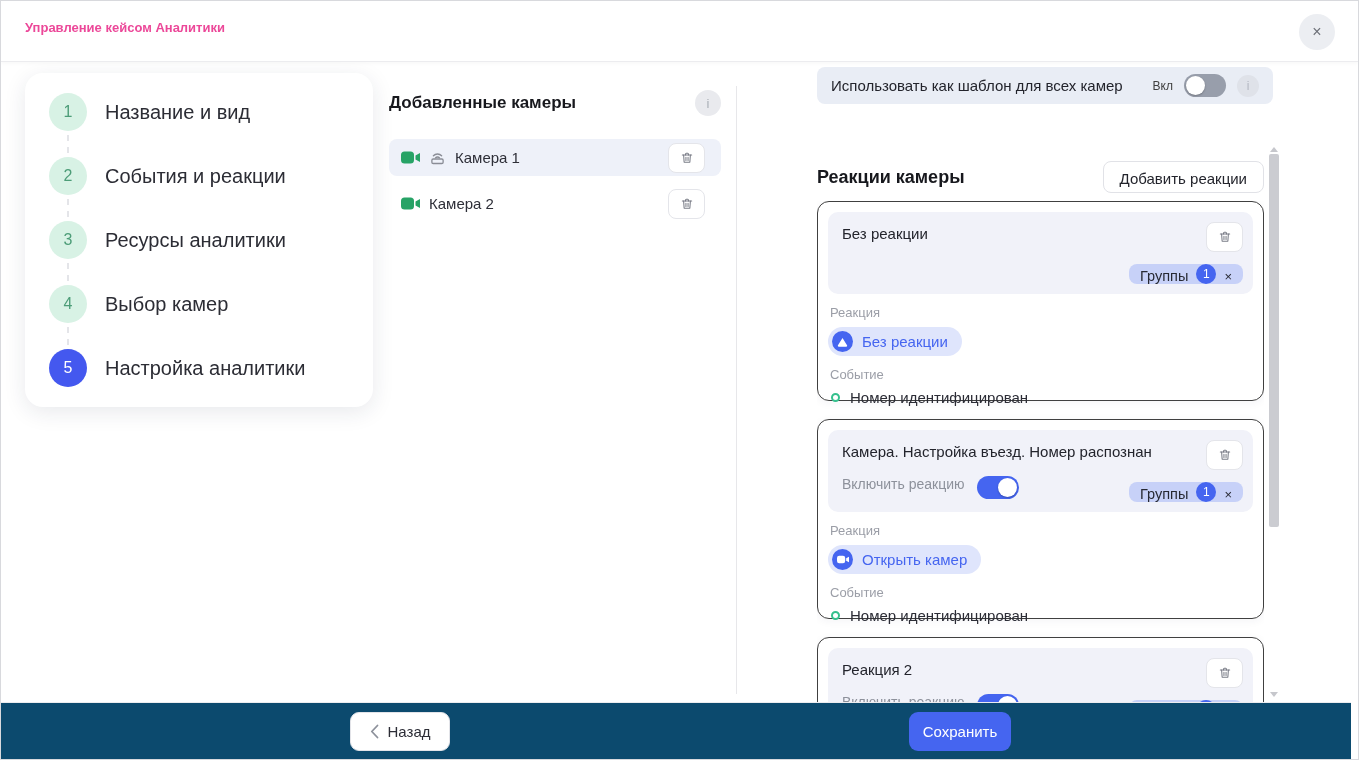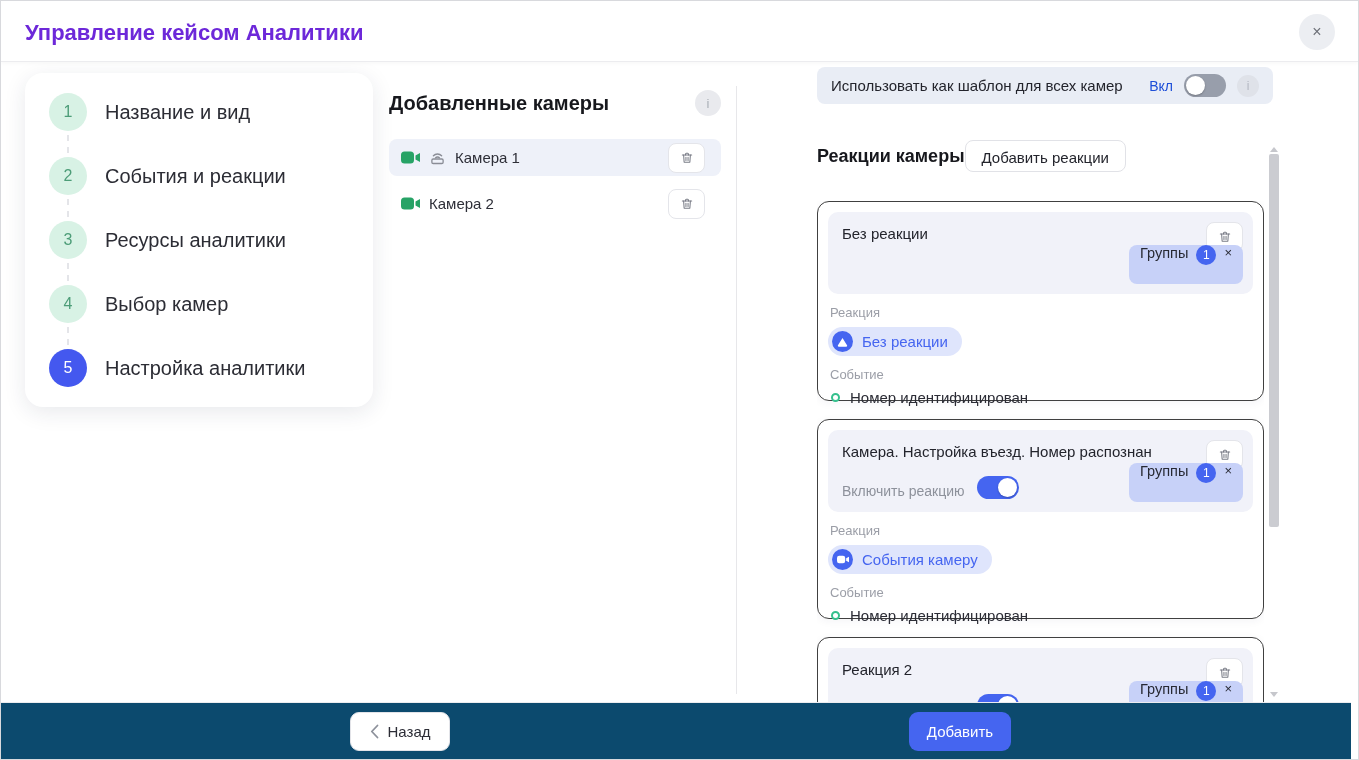--- a/index.html
+++ b/index.html
@@ -8,82 +8,82 @@
     font-family:"Liberation Sans", sans-serif;
     background:#ffffff;
     position:relative;
     overflow:hidden;
     border:1px solid #d8d9dd;
     color:#23242c;
   }
   
   .topbar { position:absolute; top:0; left:0; right:0; height:61px; background:#fff;
             border-bottom:1px solid #ececef; box-shadow:0 1px 4px rgba(0,0,0,.04); z-index:6; }
-  .dlg-title { position:absolute; left:24px; top:19px; font-size:22px; font-weight:bold; color:#6d28d9; }
+  .dlg-title { position:absolute; left:24px; top:19px; font-size:13px; font-weight:bold; color:#ec4899; }
   .close-btn { position:absolute; right:23px; top:13px; width:36px; height:36px; border-radius:50%;
                background:#eceef2; color:#6e7179; display:flex; align-items:center; justify-content:center;
                font-size:16px; cursor:pointer; }
   
   .content { position:absolute; top:61px; left:0; right:0; bottom:57px; background:#fff; overflow:hidden; }
   
   .stepper-card { position:absolute; left:24px; top:11px; width:348px; height:334px; background:#fff;
                   border-radius:18px; box-shadow:0 5px 22px rgba(31,41,70,.10); padding:20px 0 0 24px; }
   .step { position:relative; display:flex; align-items:center; gap:18px; height:38px; margin-bottom:26px; }
   .step:not(:last-child)::after { content:''; position:absolute; left:18px; top:42px; height:18px;
                   border-left:2px dashed #e4e5e9; }
   .step-num { width:38px; height:38px; border-radius:50%; background:#d8f2e5; color:#4d9d78;
               display:flex; align-items:center; justify-content:center; font-size:16px; flex:none; }
   .step.active .step-num { background:#4458ef; color:#fff; }
   .step-label { font-size:20px; color:#2c2d35; }
   
   .cameras { position:absolute; left:388px; top:0; width:332px; }
   .cameras-header { display:flex; justify-content:space-between; align-items:center; margin-top:28px; }
-  .cameras-title { font-size:20px; font-weight:bold; color:#17181d; }
+  .cameras-title { font-size:17px; font-weight:bold; color:#17181d; }
   .info-badge { width:26px; height:26px; border-radius:50%; background:#e9eaee; color:#aab0b8;
                 font-size:13px; display:flex; align-items:center; justify-content:center; cursor:pointer; }
   .camera-row { height:37px; border-radius:8px; display:flex; align-items:center; gap:9px;
                 padding:0 16px 0 12px; margin-top:9px; font-size:15px; color:#2e2f38; cursor:pointer; }
   .camera-row.first { margin-top:23px; }
   .camera-row.selected { background:#eef1f9; }
   .trash-btn { width:37px; height:30px; background:#fff; border:1px solid #e4e5ea; border-radius:8px;
                display:flex; align-items:center; justify-content:center; margin-left:auto; cursor:pointer; }
   .divider-v { position:absolute; left:735px; top:24px; bottom:8px; width:1px; background:#e7e7ea; }
   
   .right { position:absolute; left:816px; top:0; width:465px; height:100%; }
   .banner { position:absolute; top:5px; left:0; width:456px; height:37px; background:#e9edf5;
             border-radius:8px; display:flex; align-items:center; padding:0 14px; }
   .banner-label { font-size:15px; color:#23242c; }
   .banner-right { margin-left:auto; display:flex; align-items:center; gap:11px; }
-  .state-label { font-size:14px; color:#1d4ed8; }
+  .state-label { font-size:12px; color:#404040; }
   .toggle { width:42px; height:23px; border-radius:12px; position:relative; cursor:pointer; flex:none; }
   .toggle.off { background:#989eab; }
   .toggle.on  { background:#4565f0; }
   .toggle .knob { position:absolute; top:2px; width:19px; height:19px; border-radius:50%; background:#fff;
                   box-shadow:0 1px 2px rgba(0,0,0,.25); }
   .toggle.off .knob { left:2px; }
   .toggle.on  .knob { right:2px; }
   .info-badge.small { width:22px; height:22px; background:#dfe2e9; color:#b4b8c2; font-size:12px; }
-  .reactions-head { position:absolute; top:78px; left:0; width:447px; display:flex;
-                    align-items:center; }
+  .reactions-head { position:absolute; top:99px; left:0; width:447px; display:flex;
+                    justify-content:space-between; align-items:center; }
   .reactions-title { font-size:18px; font-weight:bold; color:#17181d; }
   .add-btn { height:32px; padding:8px 16px; border:1px solid #e1e2e7; border-radius:8px; background:#fff;
              font-size:15px; color:#23242c; cursor:pointer; font-family:inherit; }
   .cards { position:absolute; top:139px; left:0; width:447px; bottom:0; overflow:hidden; }
   .rcard { background:#fff; border:1px solid #404040; border-radius:12px;
            box-shadow:0 2px 10px rgba(31,41,70,.05); padding:10px 10px 0; height:200px; margin-bottom:18px; }
   .rcard-head { background:#f1f2f9; border-radius:10px; height:82px; position:relative; padding:13px 14px; }
   .rcard-title { font-size:15px; color:#23242c; }
   .rcard-head .trash-btn { position:absolute; right:10px; top:10px; margin:0; }
-  .groups-chip { position:absolute; right:10px; bottom:10px; height:39px; background:#c7d1f8;
-                 border-radius:8px; display:flex; align-items:flex-start; gap:8px; padding:0 11px;
+  .groups-chip { position:absolute; right:10px; bottom:10px; height:20px; background:#c7d1f8;
+                 border-radius:8px; display:flex; align-items:flex-end; gap:8px; padding:0 11px;
                  font-size:14.5px; color:#272933; cursor:default; }
   .badge { width:20px; height:20px; border-radius:50%; background:#4565f0; color:#fff; font-size:12px;
            display:flex; align-items:center; justify-content:center; }
   .chip-x { font-size:13px; color:#272933; cursor:pointer; }
-  .head-row2 { position:absolute; left:14px; bottom:13px; display:flex; align-items:flex-end; gap:12px; }
+  .head-row2 { position:absolute; left:14px; bottom:13px; display:flex; align-items:flex-start; gap:12px; }
   .enable-label { font-size:14px; color:#8d919b; }
   .field-label { font-size:13px; color:#9b9ea7; margin:11px 0 7px 2px; }
   .reaction-chip { display:inline-flex; align-items:center; gap:9px; height:29px; border-radius:15px;
                    background:#dfe5fc; padding:0 14px 0 4px; color:#4565f0; font-size:15px; cursor:default; }
   .chip-ico { width:21px; height:21px; border-radius:50%; background:#4565f0; display:flex;
               align-items:center; justify-content:center; flex:none; }
   .event-row { display:flex; align-items:center; gap:10px; font-size:15px; color:#2c2d36;
                margin:4px 0 0 3px; }
   .event-dot { width:9px; height:9px; border-radius:50%; border:2.5px solid #35c08d; flex:none; }
   
@@ -273,21 +273,21 @@
           </div>
         </div>
         <div class="field-label">Реакция</div>
         <div class="reaction-chip">
           <span class="chip-ico">
             <svg width="12" height="9" viewBox="0 0 19 13">
                 <rect x="0" y="0.5" width="13" height="12" rx="3.5" fill="#fff"></rect>
                 <path d="M14.5 4.6 L19 2 v9 L14.5 8.4 z" fill="#fff"></path>
               </svg>
           </span>
-          <span>События камеру</span>
+          <span>Открыть камер</span>
         </div>
         <div class="field-label">Событие</div>
         <div class="event-row">
           <span class="event-dot"></span>
           <span>Номер идентифицирован</span>
         </div>
       </div>
 
       <div class="rcard">
         <div class="rcard-head">
@@ -324,15 +324,15 @@
 </div>
 
 <div class="footer">
   <button class="back-btn">
     <svg width="9" height="15" viewBox="0 0 9 15" fill="none" stroke="#8d919b" stroke-width="1.8" stroke-linecap="round" stroke-linejoin="round">
         <path d="M7.5 1.5 L1.8 7.5 L7.5 13.5"></path>
       </svg>
     <span>Назад</span>
   </button>
   <button class="save-btn">
-    <span>Добавить</span>
+    <span>Сохранить</span>
   </button>
 </div>
 
 </body></html>

